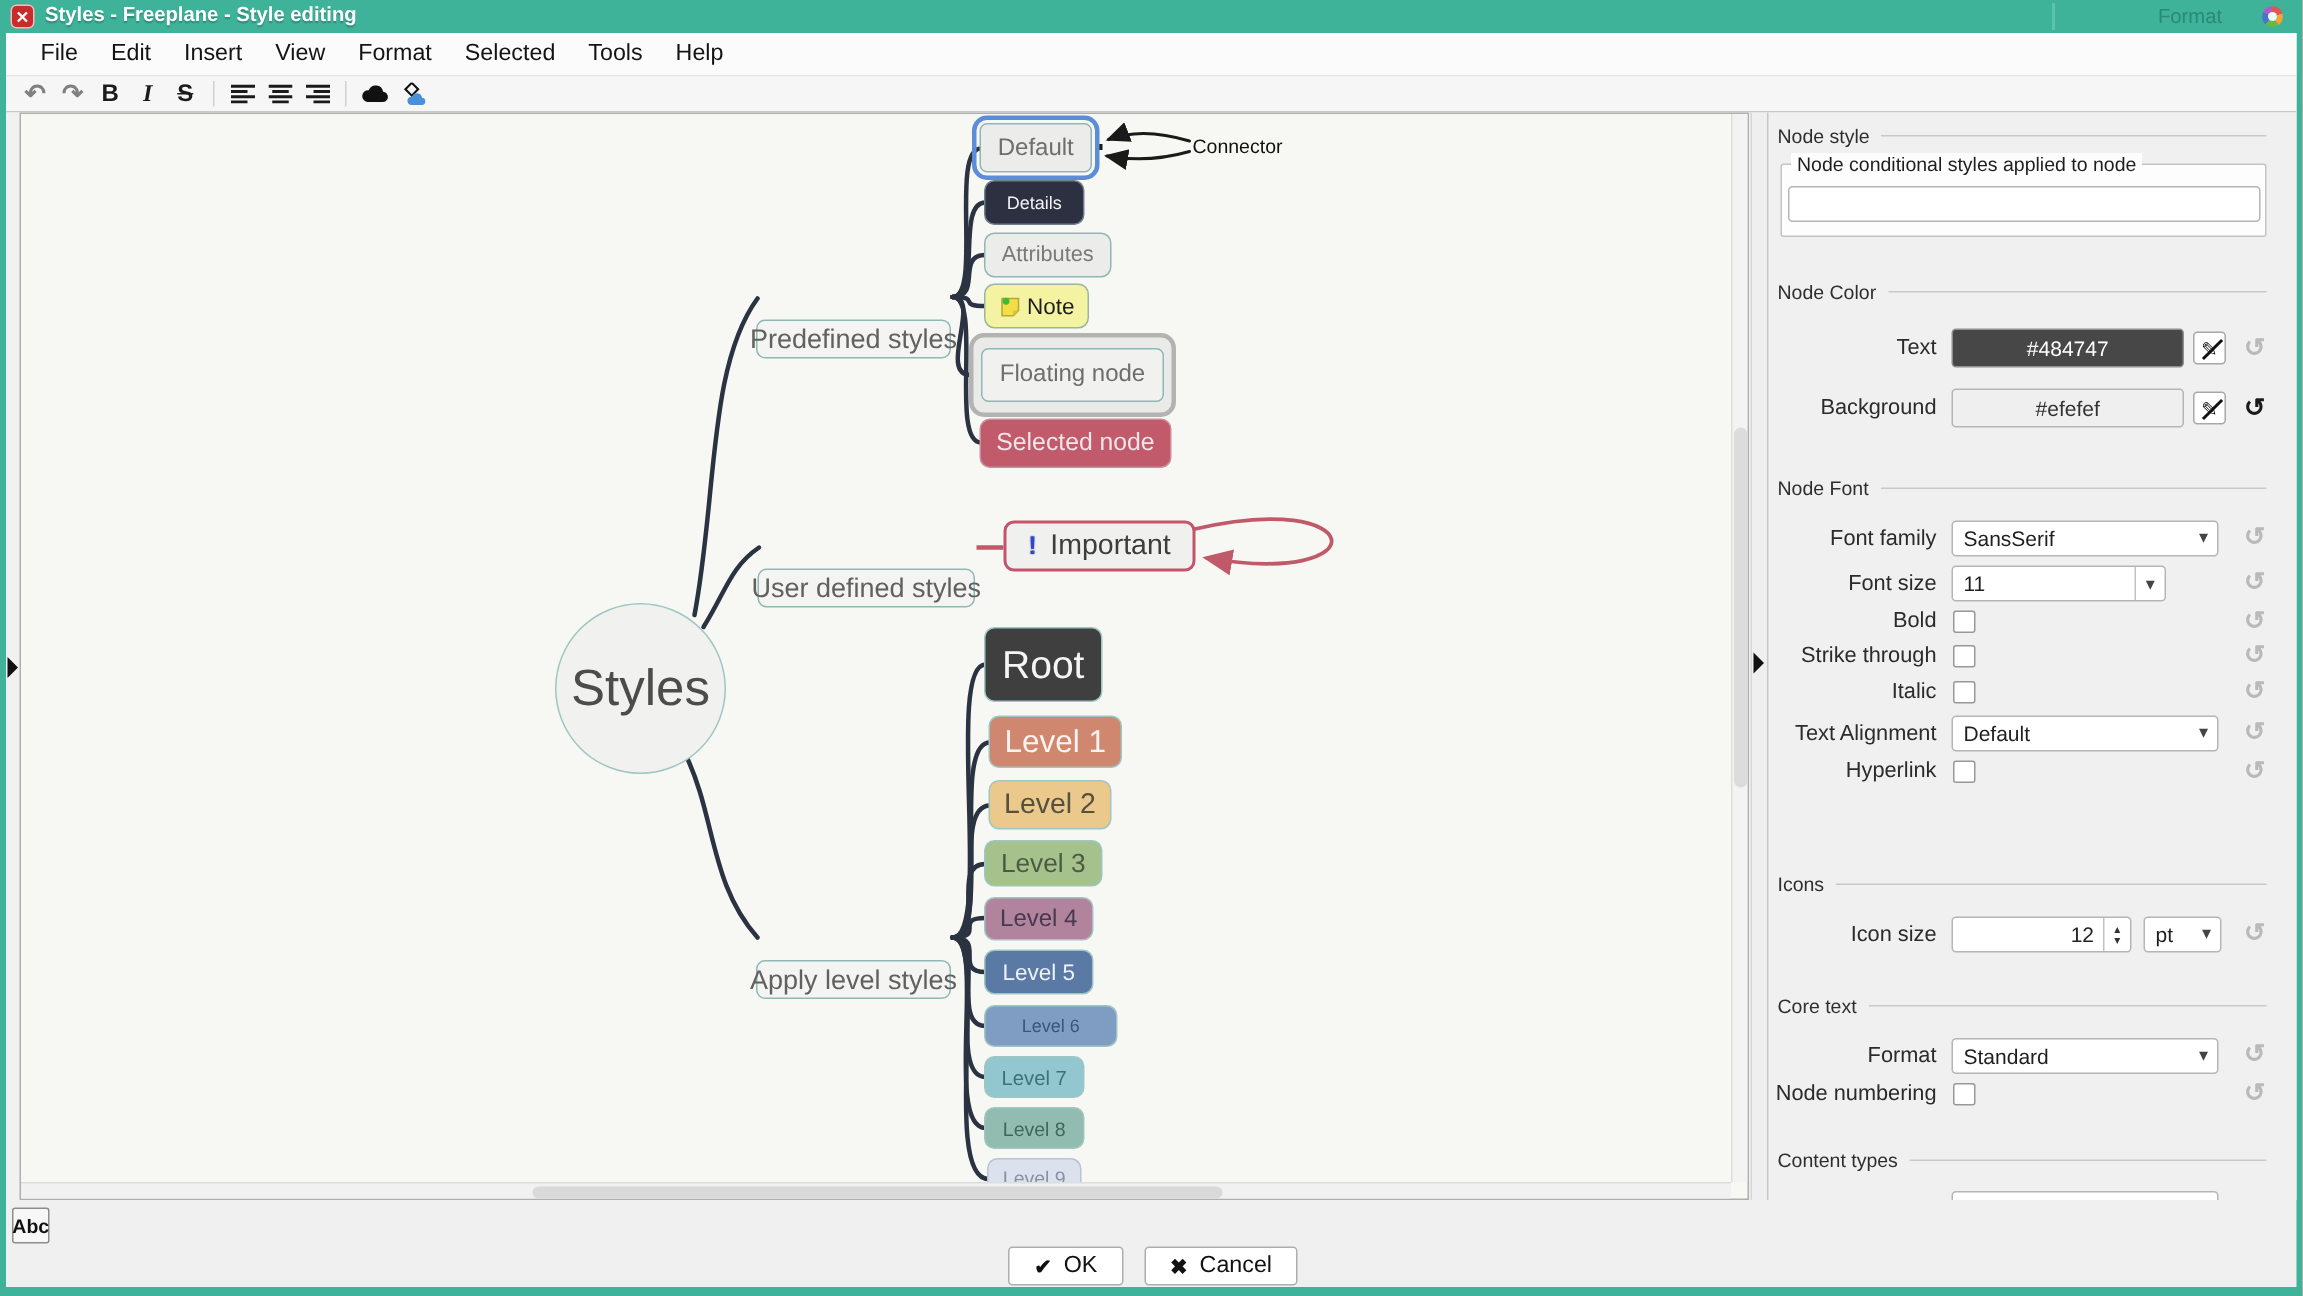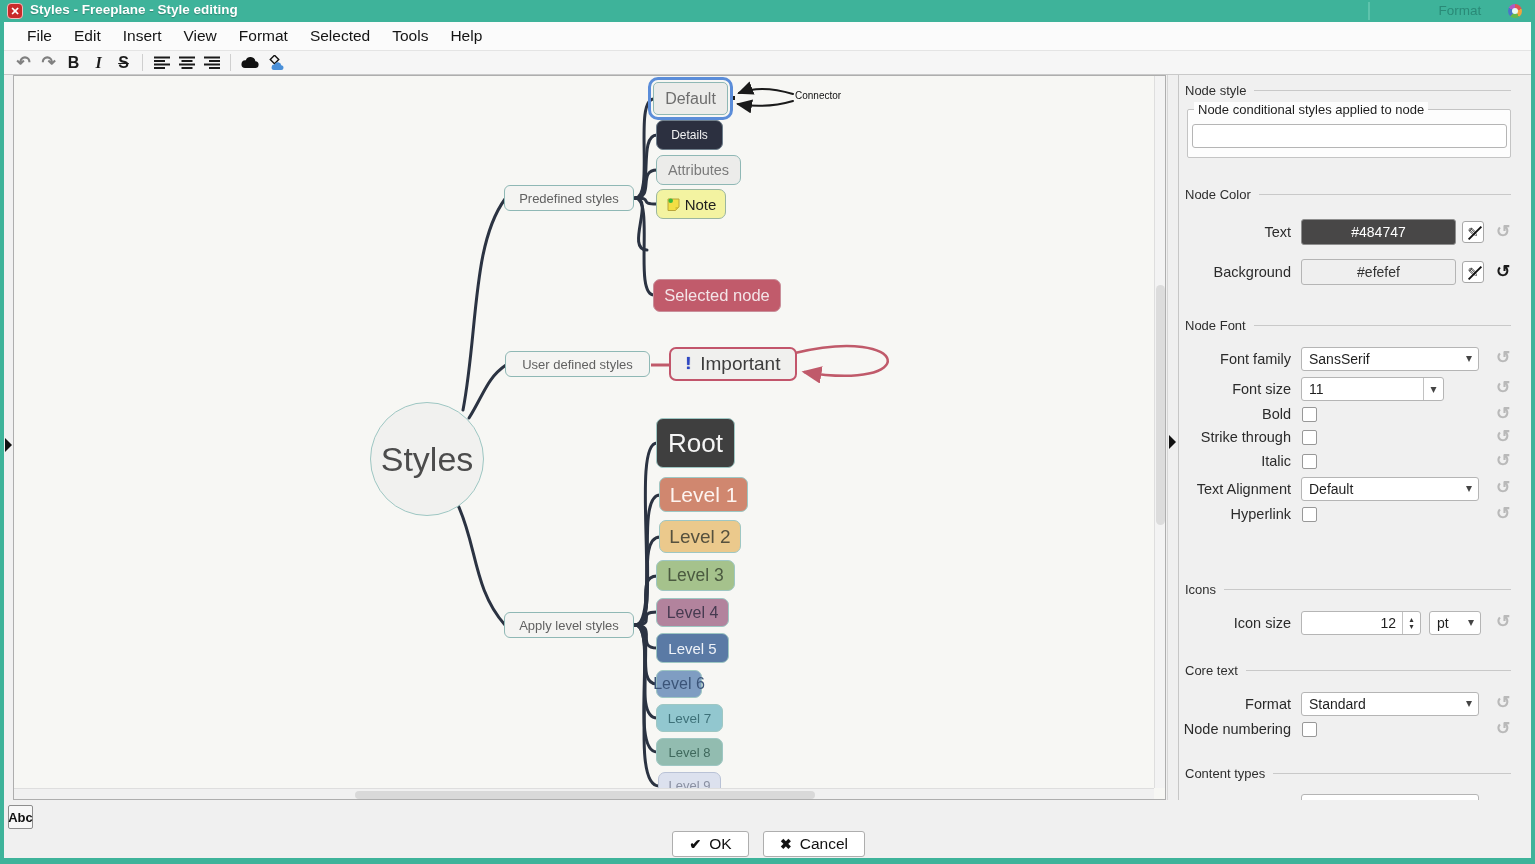--- a/index.html
+++ b/index.html
@@ -37,27 +37,27 @@
   .collapse-arrow{width:0;height:0;border-top:7px solid transparent;border-bottom:7px solid transparent;border-left:7px solid #111;}
   .map-wrap{position:absolute;left:13px;top:75px;width:1153px;height:725px;border:1px solid #aeaeae;background:#f7f7f4;overflow:hidden;}
   .canvas{position:absolute;left:0;top:0;width:1139px;height:712px;}
   .vscroll{position:absolute;left:1140px;top:0;width:11px;height:712px;background:#f3f3f3;border-left:1px solid #dedede;}
   .vthumb{position:absolute;left:1px;top:209px;width:9px;height:240px;background:#dcdcdc;border-radius:5px;}
   .hscroll{position:absolute;left:0;top:712px;width:1140px;height:12px;background:#f1f1f1;border-top:1px solid #dedede;}
   .hthumb{position:absolute;left:341px;top:2px;width:460px;height:8px;background:#d9d9d9;border-radius:4px;}
   .divider{position:absolute;left:1167px;top:75px;width:11px;height:725px;background:#efefef;border-left:1px solid #d6d6d6;}
 
   .mnode{position:absolute;display:flex;align-items:center;justify-content:center;border:1.5px solid;border-radius:7px;white-space:nowrap;}
-  .mbranch{position:absolute;display:flex;align-items:center;justify-content:center;border:1.5px solid;border-radius:6px;font-size:13px;white-space:nowrap;}
+  .mbranch{position:absolute;display:flex;align-items:center;justify-content:center;border:1.5px solid;border-radius:6px;font-size:18px;white-space:nowrap;margin-top:28px;}
   .circle-root{position:absolute;border:1.5px solid;border-radius:50%;display:flex;align-items:center;justify-content:center;font-size:34px;}
   .sel-ring{position:absolute;border:3px solid #5b8dd9;border-radius:10px;padding:2px;background:transparent;}
   .sel-ring .mnode{position:static;width:100%;height:100%;border-radius:5px;}
   .outer-box{position:absolute;border:3px solid #b3b3b3;border-radius:10px;background:#eaeae8;display:flex;align-items:center;justify-content:center;}
   .outer-box .mnode{position:static;border-radius:5px;}
-  .conn-label{position:absolute;font-size:10px;color:#111;}
+  .conn-label{position:absolute;font-size:13px;color:#111;}
   .excl{font-weight:bold;font-size:17px;color:#2d47c8;text-shadow:0 0 1px #1a2e8a;}
 
   
   .panel{position:absolute;left:1178px;top:75px;width:353px;height:725px;background:#f0f0f0;border-left:1px solid #c6c6c6;overflow:hidden;}
   .sec{position:absolute;left:6px;width:326px;display:flex;align-items:center;gap:8px;}
   .sec .sec-title{font-size:13px;color:#2e2e2e;}
   .sec .line{flex:1;height:1px;background:#c9c9c9;}
   .pgroup{position:absolute;left:8px;top:34px;width:324px;height:49px;border:1px solid #c4c4c4;border-radius:2px;background:#fdfdfd;}
   .pgroup .legend{position:absolute;left:6px;top:-8px;background:#fdfdfd;padding:0 4px;font-size:13px;color:#1e1e1e;}
   .pgroup input{position:absolute;left:4px;top:14px;width:315px;height:24px;border:1px solid #b5b5b5;border-radius:3px;background:#fff;font-family:inherit;}
@@ -238,20 +238,25 @@
         <span>Attributes</span>
       </div>
       <div class="mnode" style="left: 642px; top: 113px; width: 70px; height: 30px; font-size: 15px; gap: 4px; background-color: rgb(243, 243, 161); color: rgb(30, 30, 30); border-color: rgb(154, 182, 160);">
         <svg width="15" height="15" viewBox="0 0 15 15">
           <path d="M2 2 h11 v8 l-3.5 3.5 h-7.5 z" fill="#f2df44" stroke="#b8a53c" stroke-width="1"></path>
           <path d="M13 10 l-3.5 3.5 v-3.5 z" fill="#d6c232"></path>
           <circle cx="4.7" cy="3.8" r="2.3" fill="#3cba3c"></circle>
         </svg>
         <span>Note</span>
       </div>
+      <div class="outer-box" style="left: 632px; top: 146px; width: 138px; height: 56px; border-color: rgb(179, 179, 179);">
+        <div class="mnode" style="width: 122px; height: 36px; font-size: 16px; background-color: rgb(241, 241, 239); color: rgb(110, 110, 110); border-color: rgb(143, 184, 181);">
+          <span>Floating node</span>
+        </div>
+      </div>
       <div class="mnode" style="left: 639px; top: 203px; width: 128px; height: 33px; font-size: 16.5px; background-color: rgb(193, 91, 107); color: rgb(243, 228, 231); border-color: rgb(201, 143, 154);">
         <span>Selected node</span>
       </div>
 
       <span class="conn-label" style="left:781px;top:14px;">Connector</span>
 
       <div class="mnode" style="left: 655px; top: 271px; width: 128px; height: 34px; font-size: 19px; gap: 9px; border-width: 2px; background-color: rgb(240, 240, 238); color: rgb(61, 61, 61); border-color: rgb(194, 85, 107);">
         <span class="excl">!</span>
         <span>Important</span>
       </div>
@@ -267,21 +272,21 @@
       </div>
       <div class="mnode" style="left: 642px; top: 484px; width: 79px; height: 31px; font-size: 17.5px; background-color: rgb(165, 194, 140); color: rgb(75, 90, 64); border-color: rgb(158, 199, 195);">
         <span>Level 3</span>
       </div>
       <div class="mnode" style="left: 642px; top: 522px; width: 73px; height: 29px; font-size: 16px; background-color: rgb(178, 131, 157); color: rgb(70, 58, 80); border-color: rgb(158, 199, 195);">
         <span>Level 4</span>
       </div>
       <div class="mnode" style="left: 642px; top: 557px; width: 73px; height: 30px; font-size: 15px; background-color: rgb(90, 122, 165); color: rgb(238, 242, 248); border-color: rgb(158, 199, 195);">
         <span>Level 5</span>
       </div>
-      <div class="mnode" style="left: 642px; top: 594px; width: 46px; height: 28px; font-size: 16px; background-color: rgb(127, 157, 194); color: rgb(59, 84, 120); border-color: rgb(158, 199, 195);">
+      <div class="mnode" style="left: 642px; top: 594px; width: 89px; height: 28px; font-size: 12px; background-color: rgb(127, 157, 194); color: rgb(59, 84, 120); border-color: rgb(158, 199, 195);">
         <span>Level 6</span>
       </div>
       <div class="mnode" style="left: 642px; top: 628px; width: 67px; height: 28px; font-size: 13.5px; background-color: rgb(146, 199, 207); color: rgb(62, 113, 121); border-color: rgb(158, 199, 195);">
         <span>Level 7</span>
       </div>
       <div class="mnode" style="left: 642px; top: 662px; width: 67px; height: 28px; font-size: 13px; background-color: rgb(146, 188, 176); color: rgb(63, 104, 92); border-color: rgb(158, 199, 195);">
         <span>Level 8</span>
       </div>
       <div class="mnode" style="left: 644px; top: 696px; width: 63px; height: 26px; font-size: 13px; background-color: rgb(220, 225, 238); color: rgb(138, 144, 162); border-color: rgb(185, 194, 214);">
         <span>Level 9</span>

